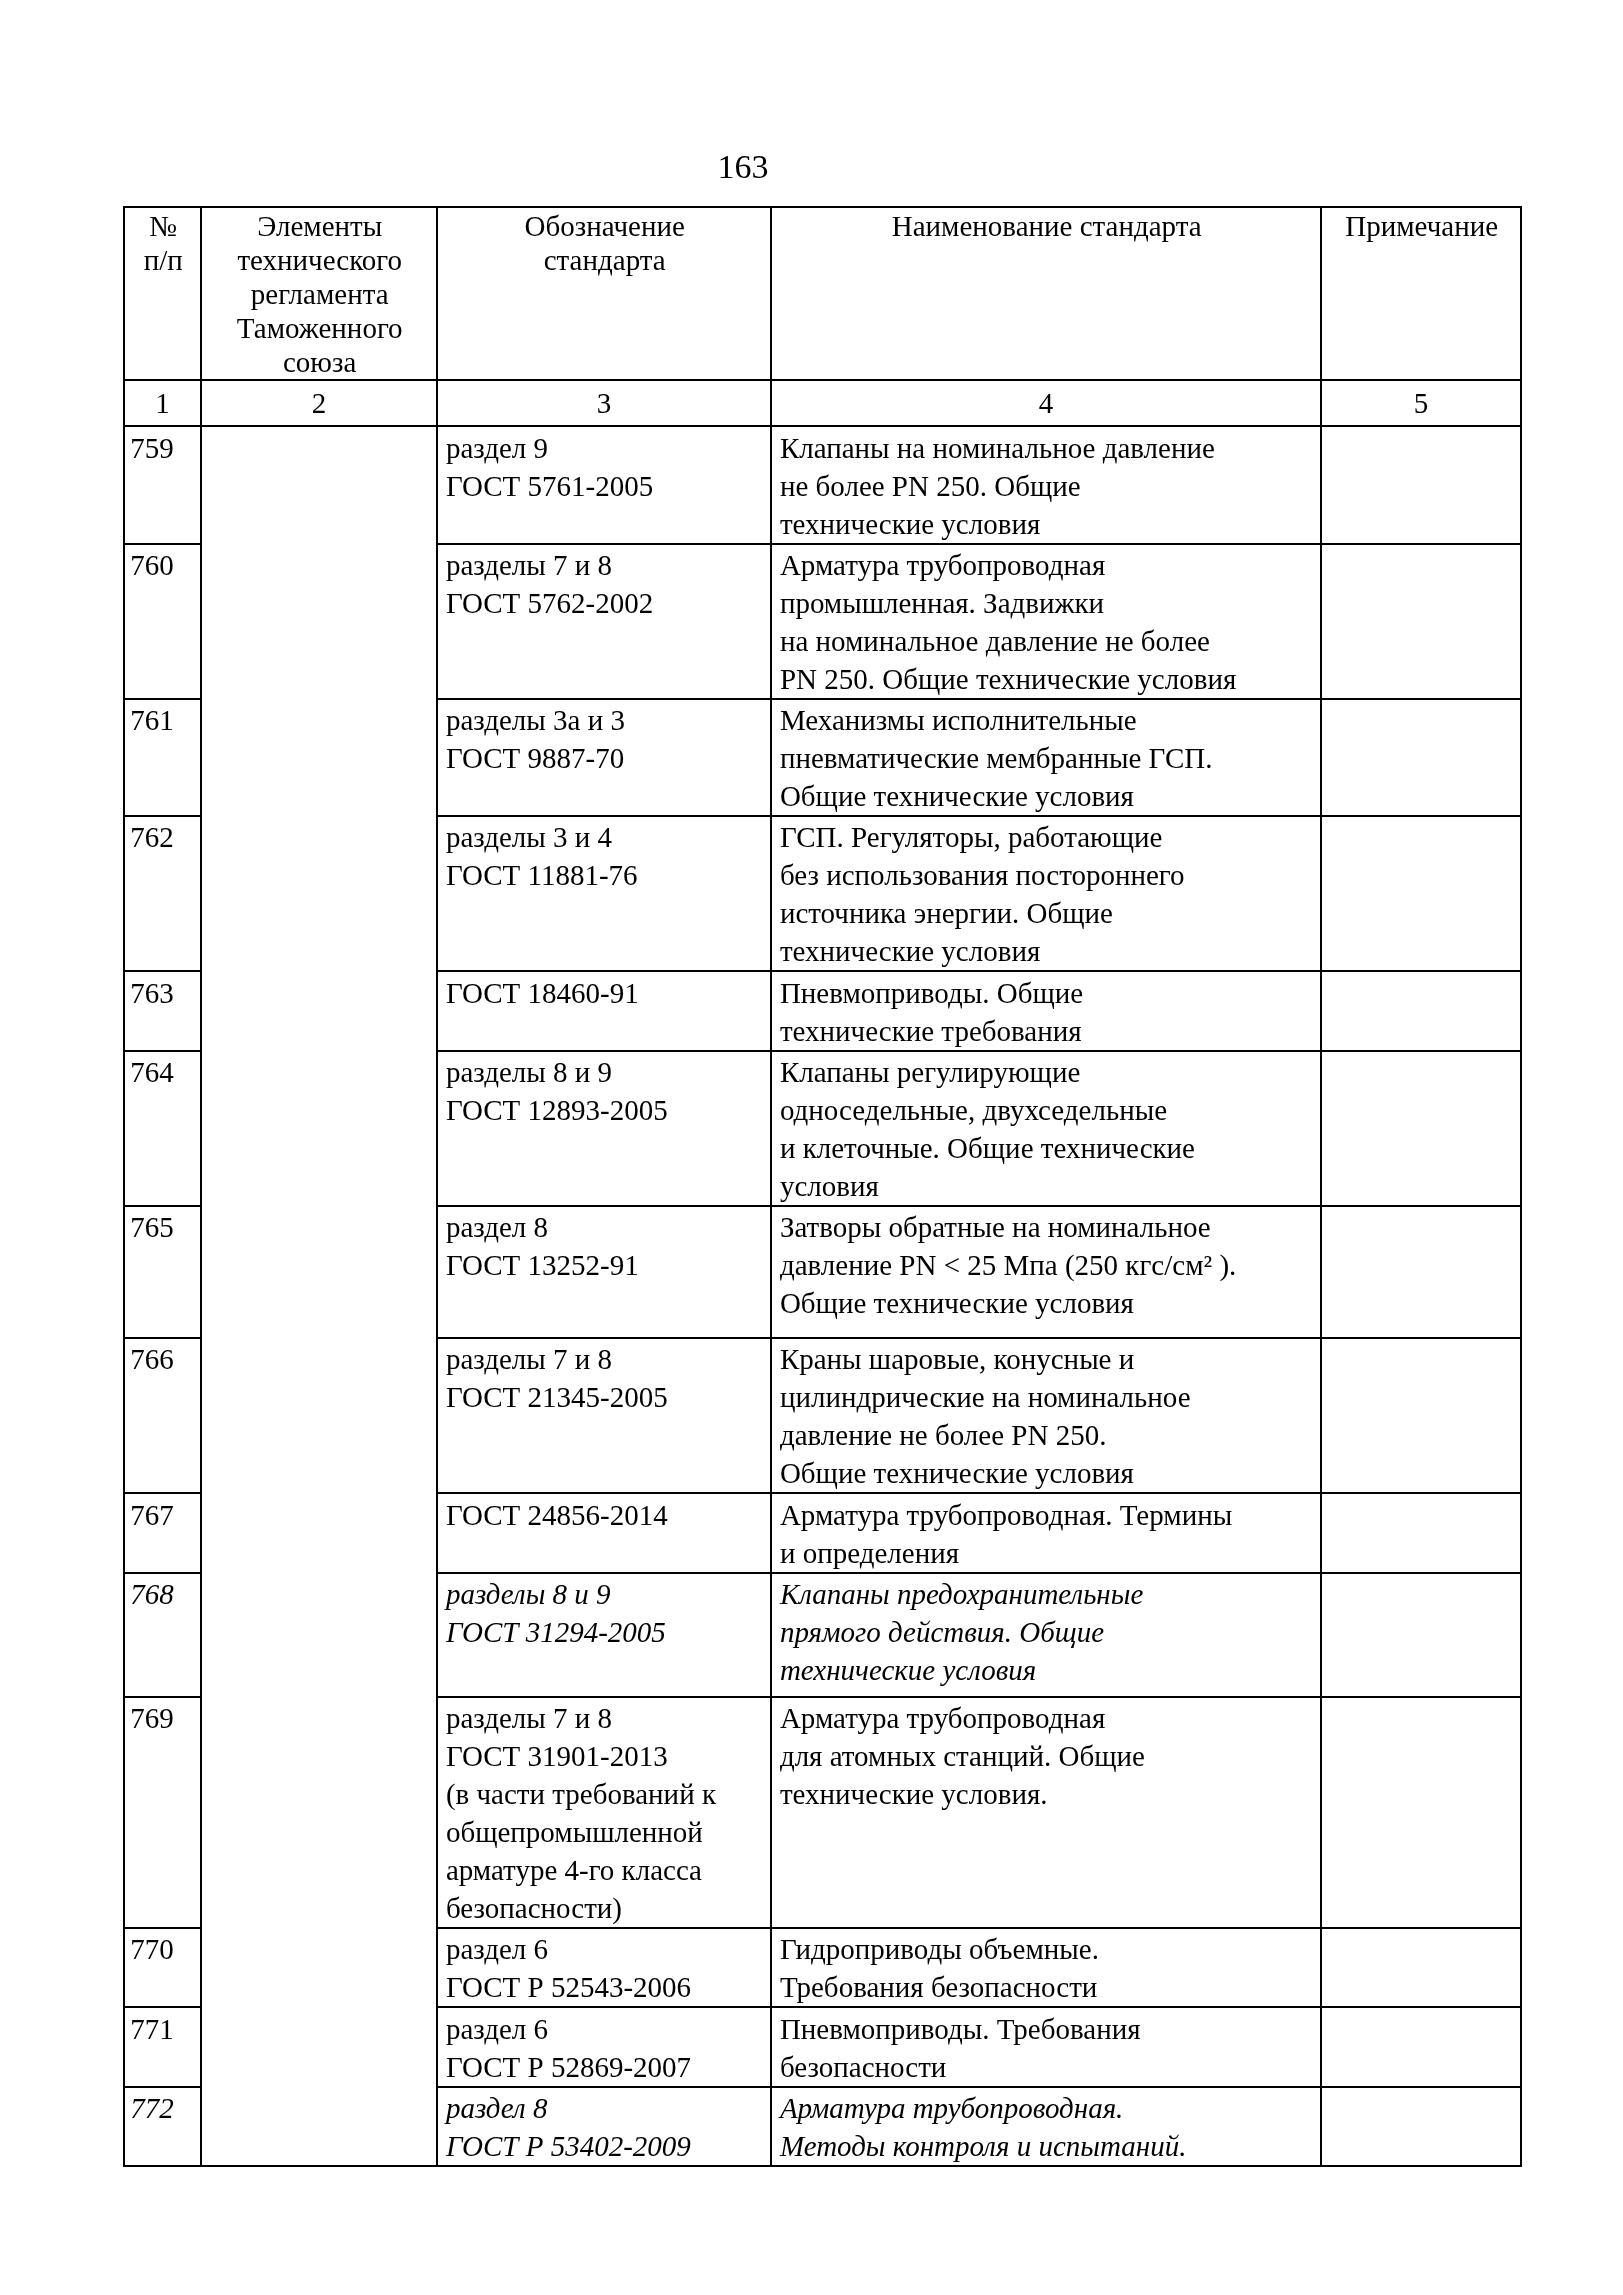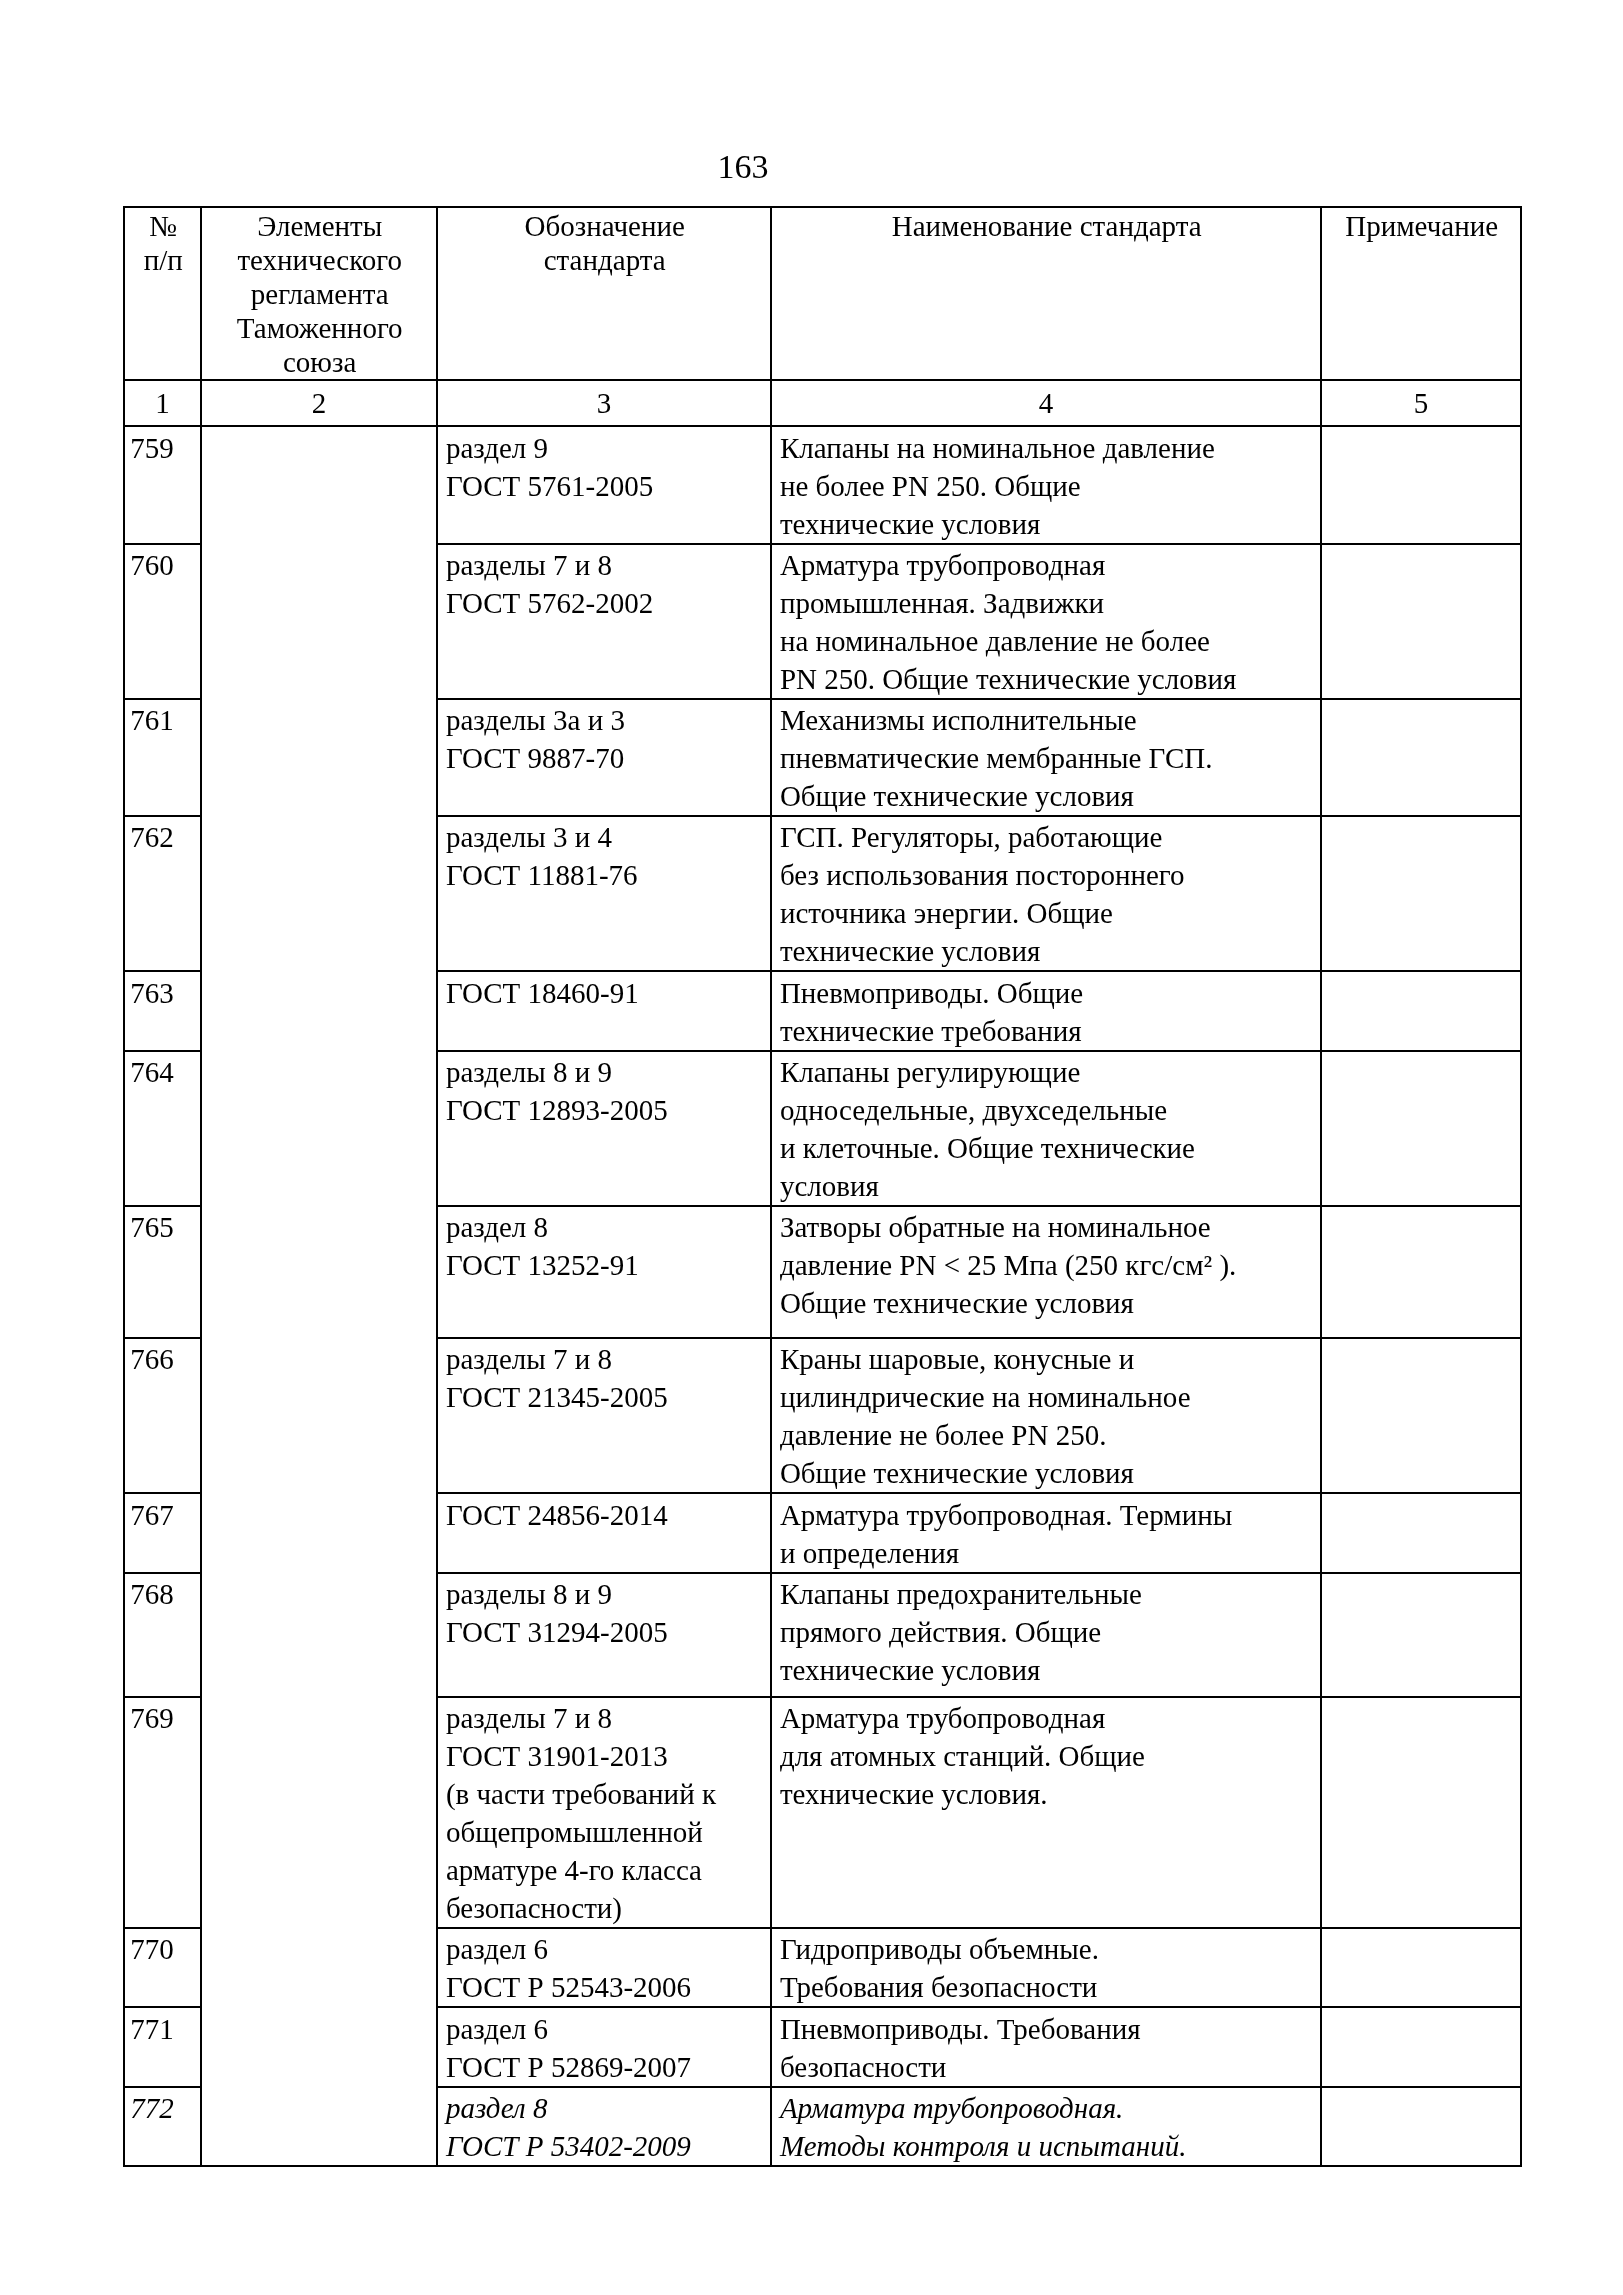--- a/index.html
+++ b/index.html
@@ -181,21 +181,21 @@
         <td class="num">767</td>
         <td>
           <span class="line">ГОСТ 24856-2014</span>
         </td>
         <td>
           <span class="line">Арматура трубопроводная. Термины</span>
           <span class="line">и определения</span>
         </td>
         <td></td>
       </tr>
-      <tr style="height: 124px;">
+      <tr style="height: 124px; font-style: italic;">
         <td class="num">768</td>
         <td>
           <span class="line">разделы 8 и 9</span>
           <span class="line">ГОСТ 31294-2005</span>
         </td>
         <td>
           <span class="line">Клапаны предохранительные</span>
           <span class="line">прямого действия. Общие</span>
           <span class="line">технические условия</span>
         </td>

